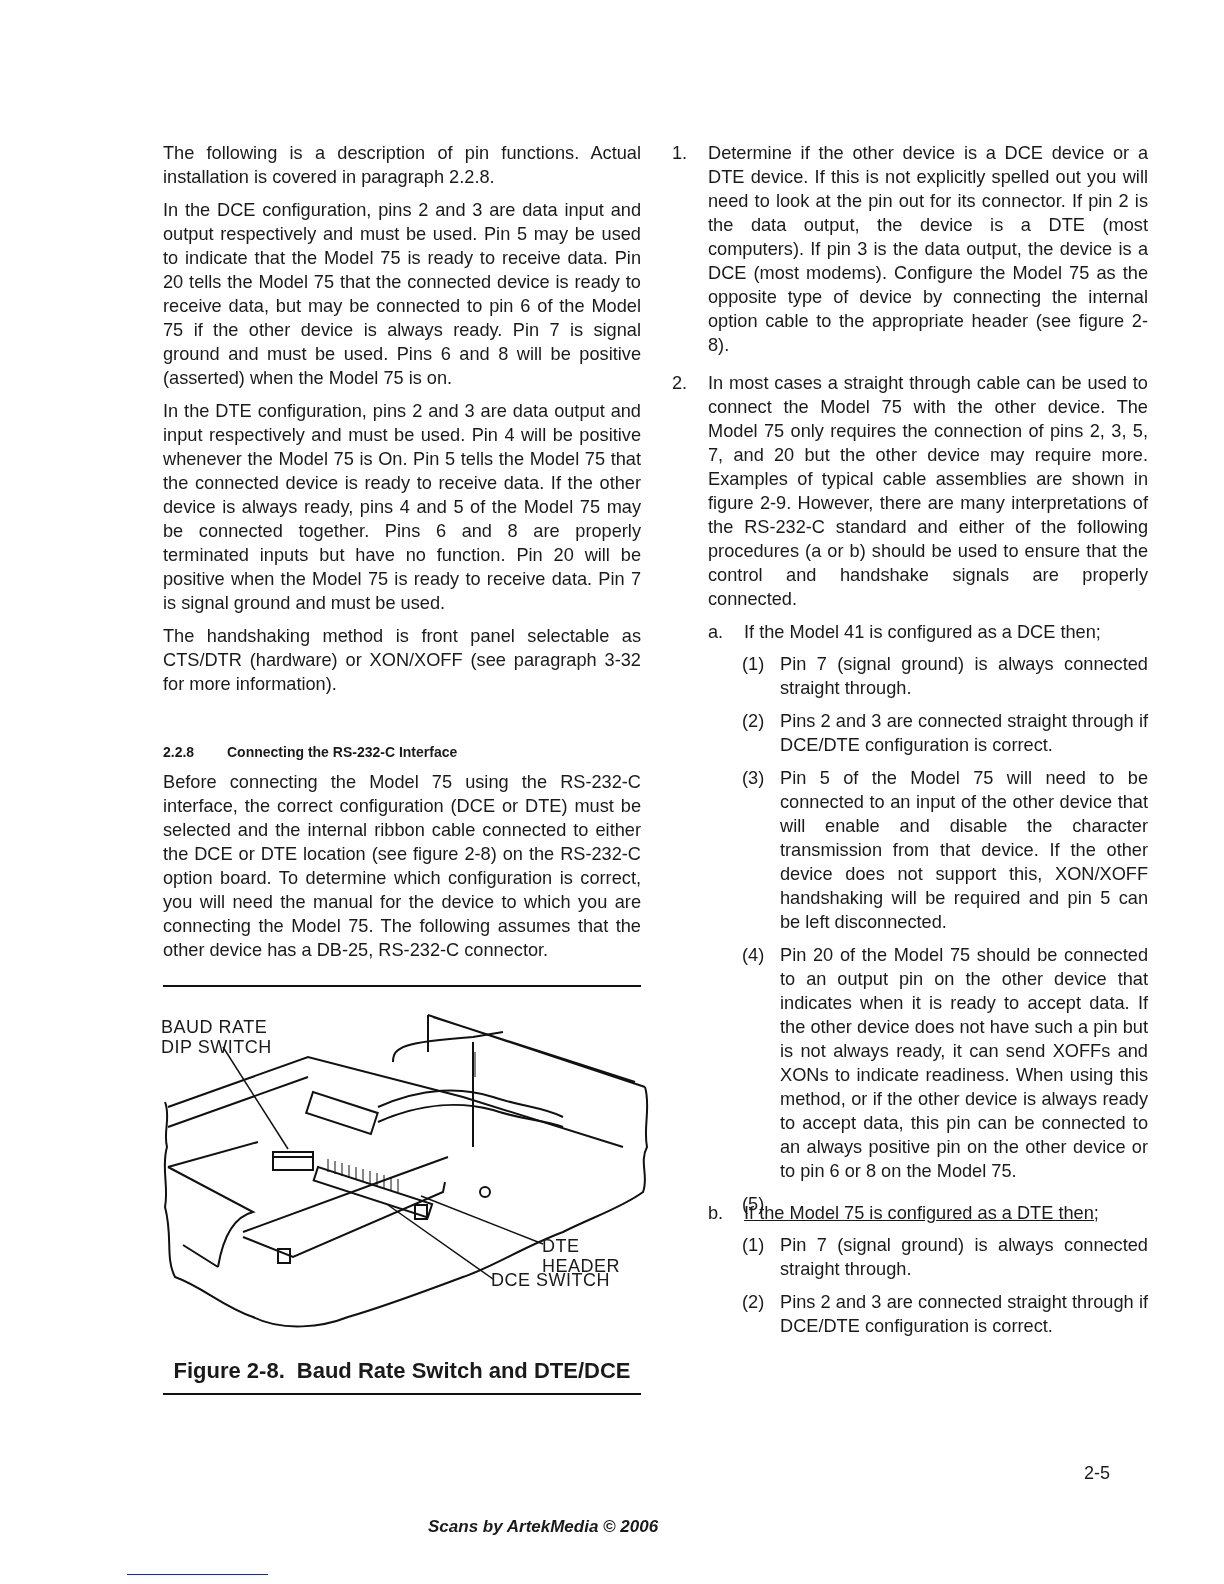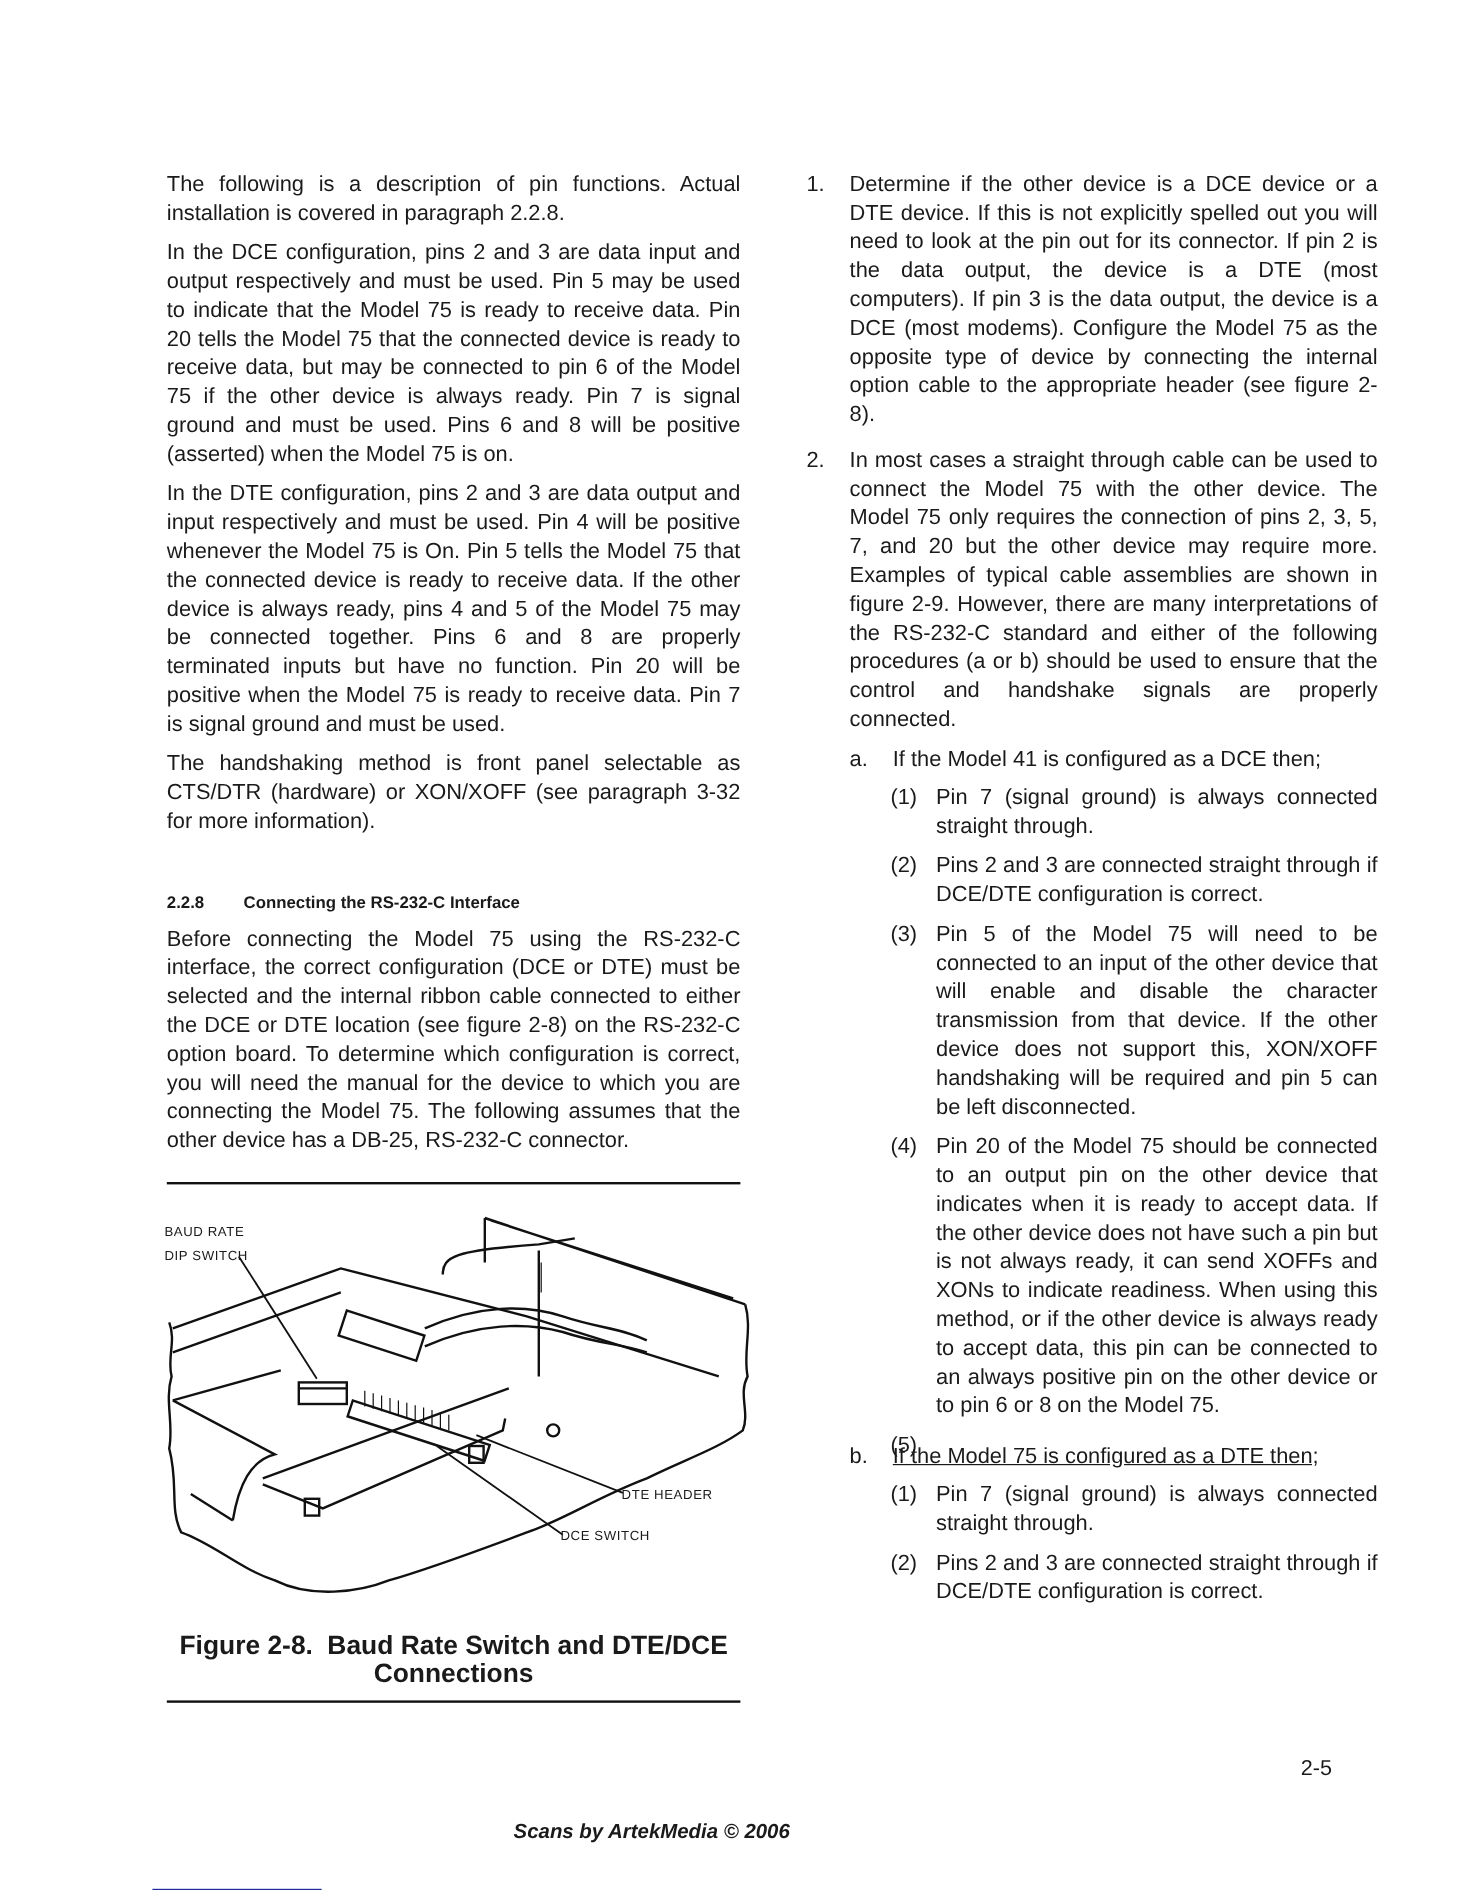--- a/index.html
+++ b/index.html
@@ -1,27 +1,27 @@
 <!DOCTYPE html>
 <html><head>
 <meta charset="utf-8">
 <style>
   html, body { margin: 0; padding: 0; background: #ffffff; }
   body { width: 1224px; height: 1584px; position: relative; overflow: hidden;
          font-family: "Liberation Sans", sans-serif; color: #1a1a1a; }
   .col { position: absolute; top: 141px; font-size: 18.2px; line-height: 24px; }
-  .left { left: 139px; width: 478px; }
+  .left { left: 163px; width: 478px; }
   .right { left: 672px; width: 476px; }
   p { margin: 0 0 9px 0; text-align: justify; }
   h3 { font-size: 14px; font-weight: bold; margin: 44px 0 6px 0; line-height: 24px; }
   h3 .num { display: inline-block; width: 64px; }
   .rule { border-top: 2px solid #111; margin: 0; }
   .figure { position: relative; height: 372px; }
   .fig-svg { position: absolute; left: 0; top: 0; }
-  .callout { position: absolute; font-size: 11px; letter-spacing: 0.5px; line-height: 20px; }
+  .callout { position: absolute; font-size: 18px; letter-spacing: 0.5px; line-height: 20px; }
   .caption { text-align: center; font-weight: bold; font-size: 22px; line-height: 24px; margin: 0 0 10px 0; }
   .caption .fig-num { margin-right: 12px; }
   ol.main { list-style: none; padding: 0; margin: 0; }
   ol.main > li { position: relative; padding-left: 36px; margin-bottom: 14px; }
   .marker { position: absolute; left: 0; top: 0; }
   .sub { position: relative; padding-left: 36px; margin: 4px 0 8px 0; }
   .sub .marker { left: 0; }
   .subsub { position: relative; padding-left: 72px; margin: 0 0 9px 0; text-align: justify; }
   .subsub .marker { left: 34px; }
   .page-num { position: absolute; left: 1084px; top: 1463px; font-size: 18px; }
@@ -85,21 +85,20 @@
     <div class="callout" style="left:-2px; top:30px;">
       <div>BAUD RATE</div>
       <div>DIP SWITCH</div>
     </div>
     <div class="callout" style="left:379px; top:249px;">DTE HEADER</div>
     <div class="callout" style="left:328px; top:283px;">DCE SWITCH</div>
   </div>
 
   <div class="caption">
     <div><span class="fig-num">Figure 2-8.</span><span>Baud Rate Switch and DTE/DCE</span></div>
-    <div>Connections</div>
   </div>
   <div class="rule"></div>
 </div>
 
 <div class="col right">
   <ol class="main">
     <li>
       <span class="marker">1.</span>
       <p>Determine if the other device is a DCE device or a DTE device. If this is not explicitly spelled out you will need to look at the pin out for its connector. If pin 2 is the data output, the device is a DTE (most computers). If pin 3 is the data output, the device is a DCE (most modems). Configure the Model 75 as the opposite type of device by connecting the internal option cable to the appropriate header (see figure 2-8).</p>
     </li>

